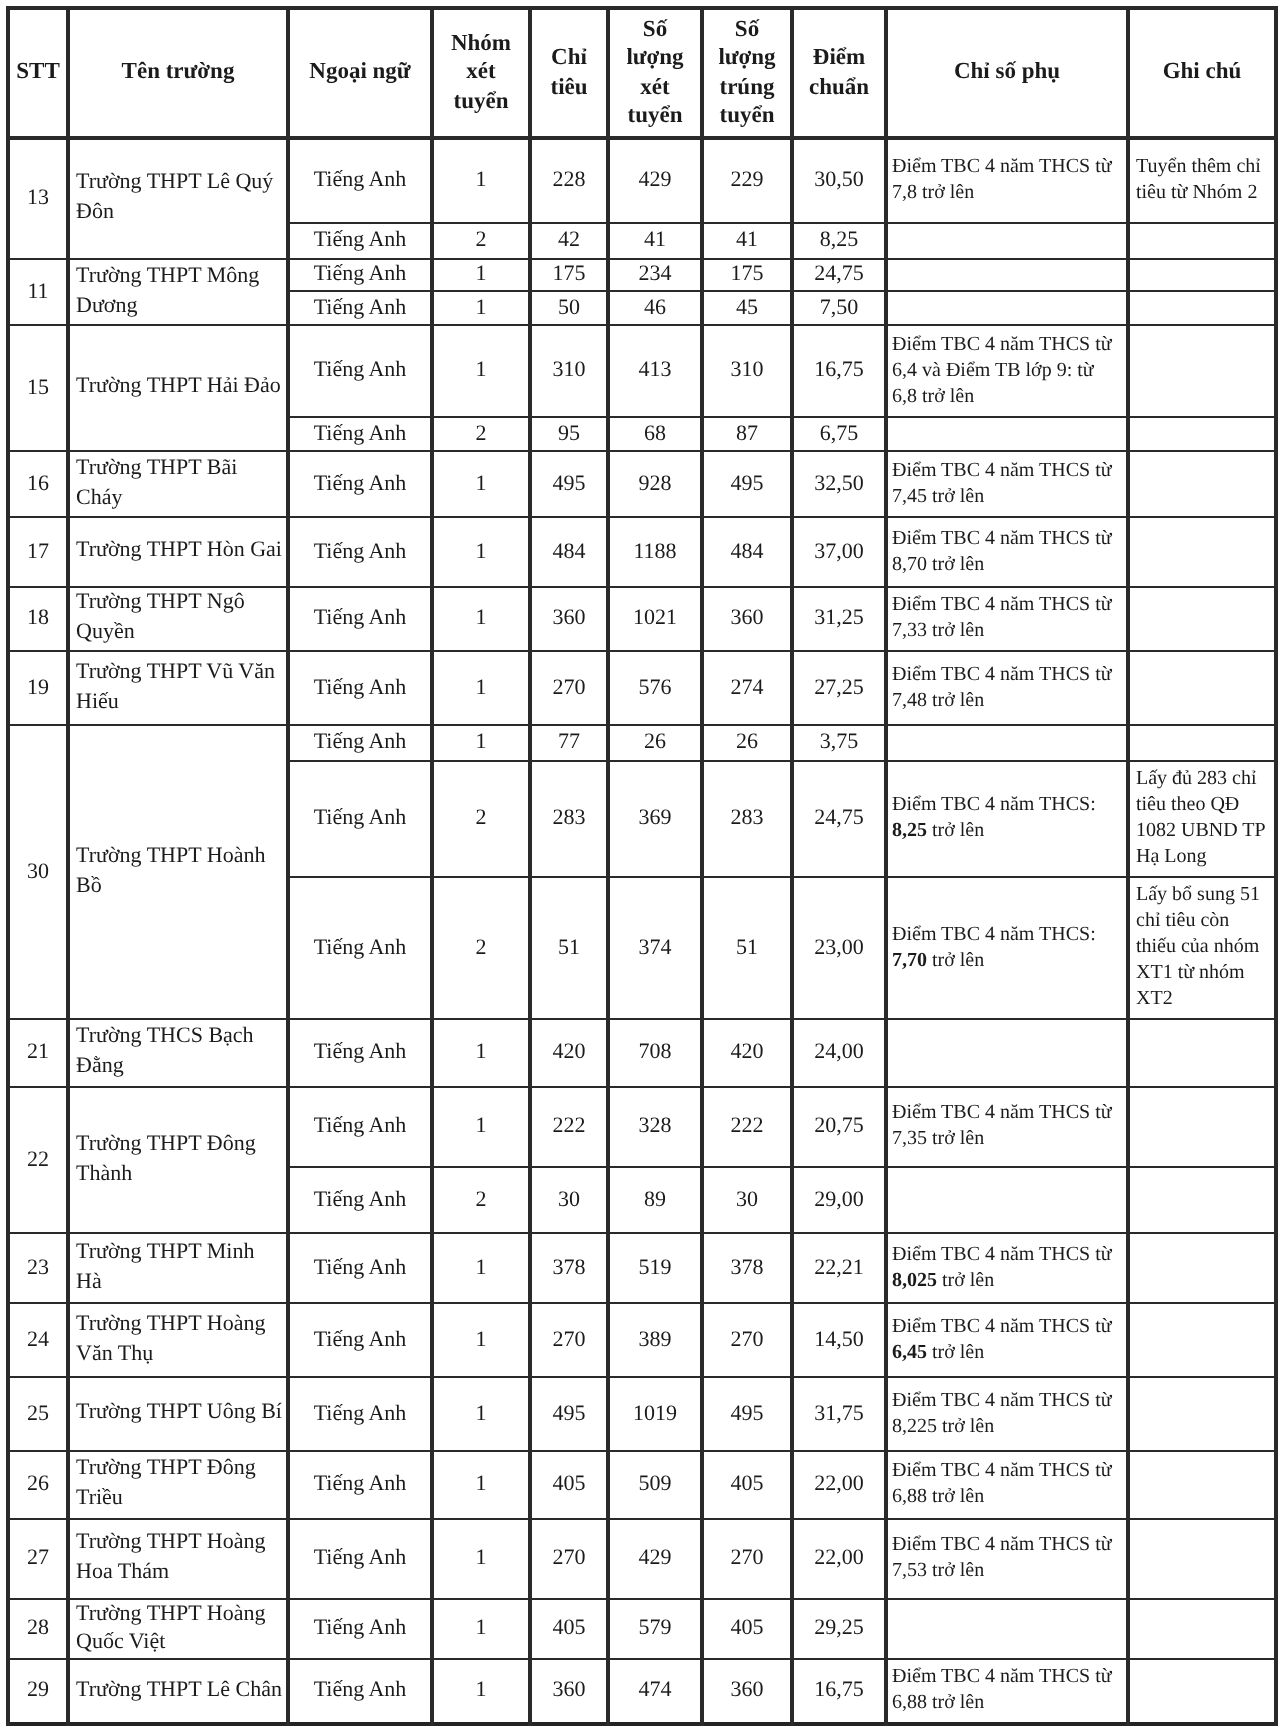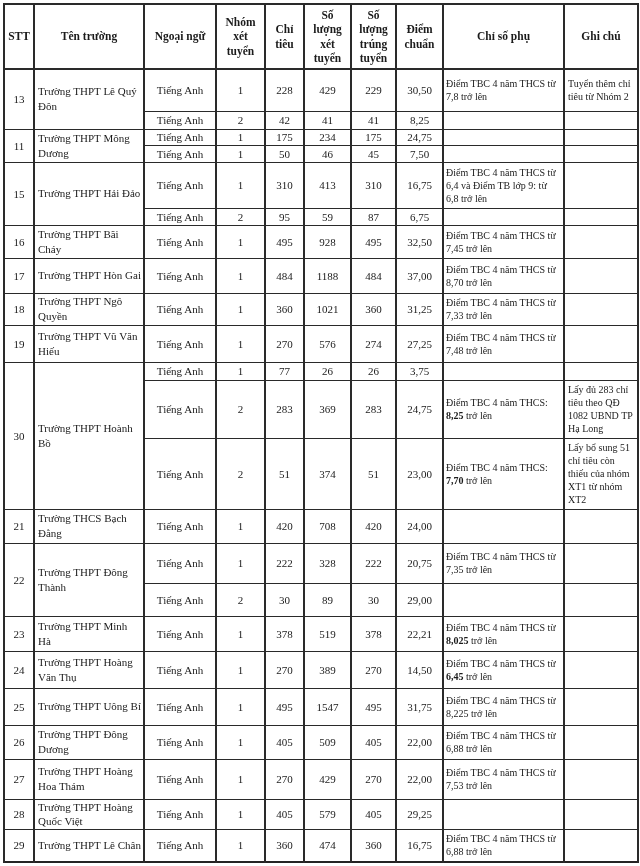--- a/index.html
+++ b/index.html
@@ -106,21 +106,21 @@
     <td class="c">413</td>
     <td class="c">310</td>
     <td class="c">16,75</td>
     <td class="sub"><span>Điểm TBC 4 năm THCS từ 6,4 và Điểm TB lớp 9: từ 6,8 trở lên</span></td>
     <td class="note"></td>
   </tr>
   <tr style="height:17px">
     <td class="c">Tiếng Anh</td>
     <td class="c">2</td>
     <td class="c">95</td>
-    <td class="c">59</td>
+    <td class="c">68</td>
     <td class="c">87</td>
     <td class="c">6,75</td>
     <td class="sub"></td>
     <td class="note"></td>
   </tr>
 
   <tr style="height:33px">
     <td class="c">16</td>
     <td class="nm">Trường THPT Bãi Cháy</td>
     <td class="c">Tiếng Anh</td>
@@ -266,30 +266,30 @@
     <td class="sub"><span>Điểm TBC 4 năm THCS từ </span><b>6,45</b><span>  trở lên</span></td>
     <td class="note"></td>
   </tr>
 
   <tr style="height:37px">
     <td class="c">25</td>
     <td class="nm">Trường THPT Uông Bí</td>
     <td class="c">Tiếng Anh</td>
     <td class="c">1</td>
     <td class="c">495</td>
-    <td class="c">1547</td>
+    <td class="c">1019</td>
     <td class="c">495</td>
     <td class="c">31,75</td>
     <td class="sub"><span>Điểm TBC 4 năm THCS từ 8,225 trở lên</span></td>
     <td class="note"></td>
   </tr>
 
   <tr style="height:34px">
     <td class="c">26</td>
-    <td class="nm">Trường THPT Đông Dương</td>
+    <td class="nm">Trường THPT Đông Triều</td>
     <td class="c">Tiếng Anh</td>
     <td class="c">1</td>
     <td class="c">405</td>
     <td class="c">509</td>
     <td class="c">405</td>
     <td class="c">22,00</td>
     <td class="sub"><span>Điểm TBC 4 năm THCS từ 6,88 trở lên</span></td>
     <td class="note"></td>
   </tr>
 

